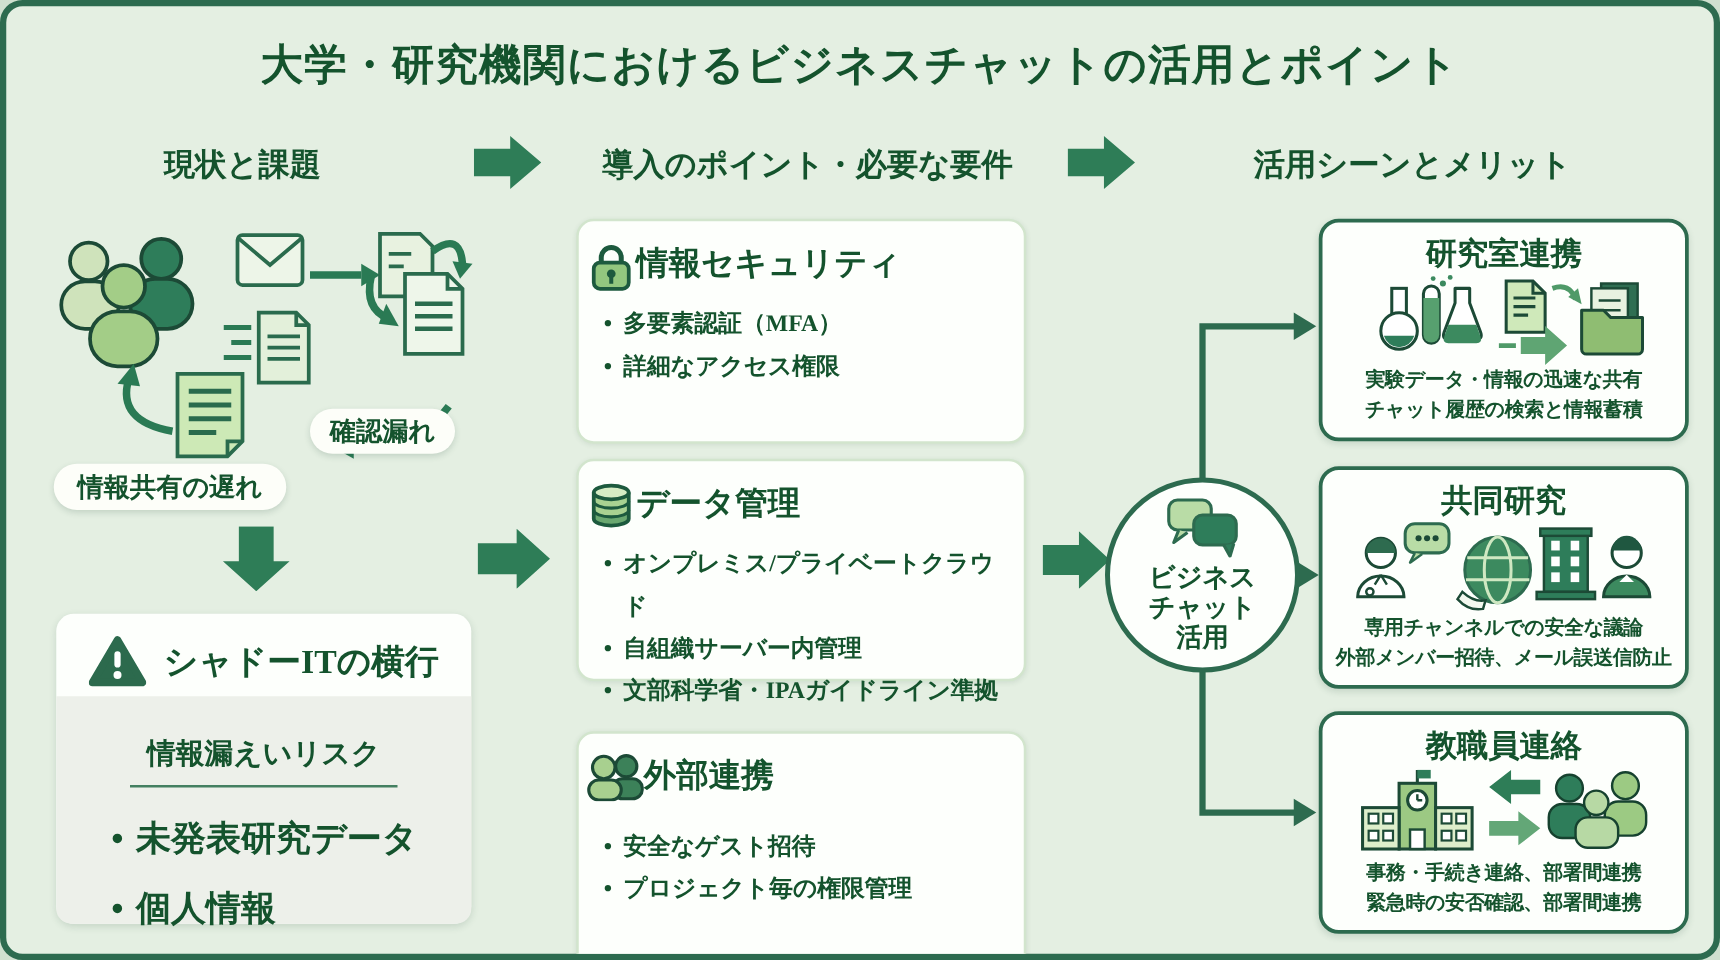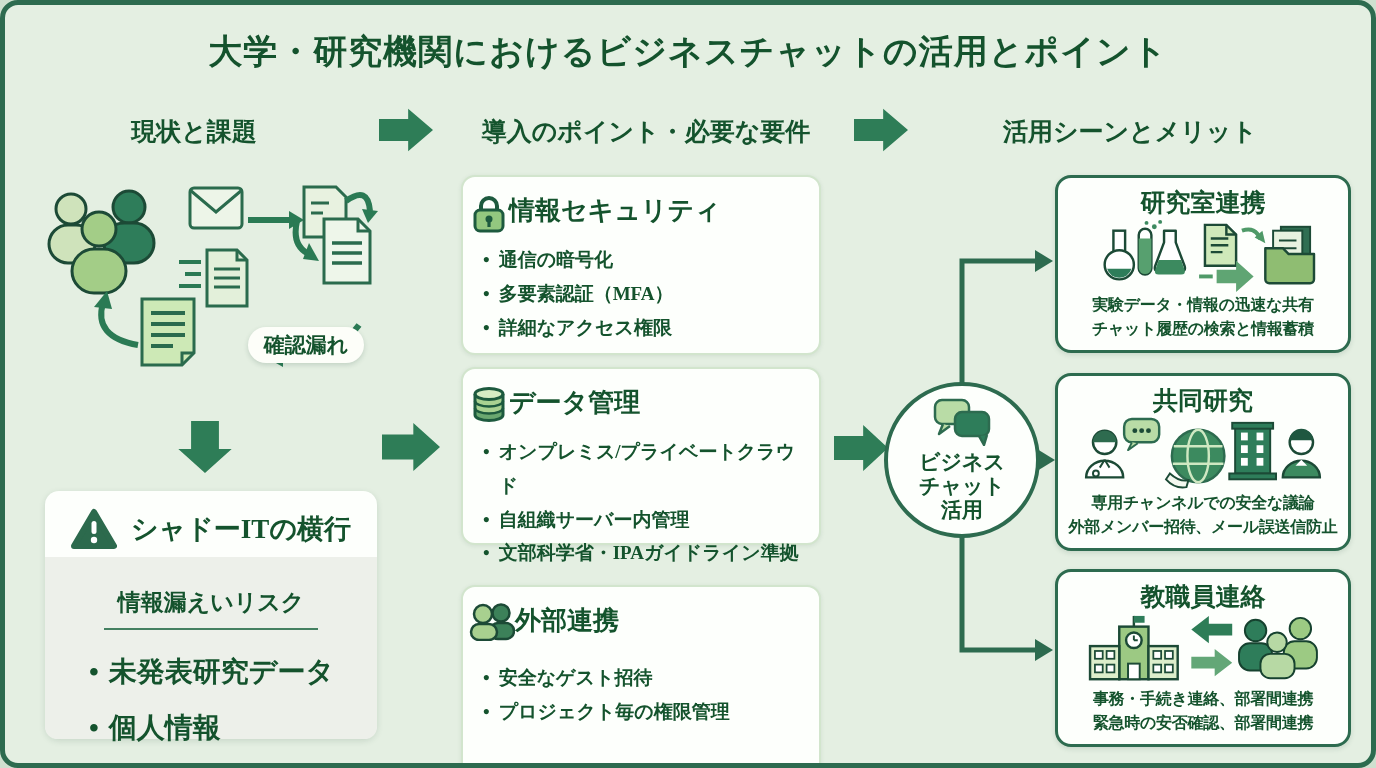--- a/index.html
+++ b/index.html
@@ -143,20 +143,21 @@
       <path d="M110 136 h34 M110 147 h34 M110 158 h34 M110 169 h22" stroke="#2a6b4d" stroke-width="4"></path>
     </g>
 
     <g>
       <path d="M97 168 Q 52 160 62 126" fill="none" stroke="#2a7a54" stroke-width="6"></path>
       <polygon points="53,130 71,132 66,114" fill="#2a7a54"></polygon>
     </g>
   </svg>
 
   <div class="pill pill-check">確認漏れ</div>
+  <div class="pill pill-delay">情報共有の遅れ</div>
 
   <div class="barrow down down-a"></div>
   <div class="barrow right l2m-a"></div>
   <div class="barrow right m2h-a"></div>
 
   <div class="shadow-card">
     <div class="shadow-head">
       <svg width="46" height="42" viewBox="0 0 46 42">
         <path d="M23 4 L43 38 H3 Z" fill="#2c6a4d" stroke="#2c6a4d" stroke-width="6" stroke-linejoin="round"></path>
         <rect x="20.5" y="13" width="5" height="13" rx="2.5" fill="#ffffff"></rect>
@@ -176,21 +177,20 @@
     <div class="mid-head">
       <svg width="40" height="40" viewBox="0 0 40 40">
         <path d="M12 18 v-5 a8 8 0 0 1 16 0 v5" fill="none" stroke="#1d5a3e" stroke-width="4"></path>
         <rect x="6" y="17" width="28" height="21" rx="5" fill="#93c77f" stroke="#1d5a3e" stroke-width="3"></rect>
         <circle cx="20" cy="26" r="3.5" fill="#1d5a3e"></circle>
         <rect x="18.4" y="27" width="3.2" height="7" fill="#1d5a3e"></rect>
       </svg>
       <span class="t">情報セキュリティ</span>
     </div>
     <div class="mid-bullets">
-      <div class="mid-bullet">通信の暗号化</div>
       <div class="mid-bullet">多要素認証（MFA）</div>
       <div class="mid-bullet">詳細なアクセス権限</div>
     </div>
   </div>
 
   <div class="card mid-card mid-2">
     <div class="mid-head">
       <svg width="40" height="40" viewBox="0 0 40 40">
         <path d="M6 9 V30 a14 5.5 0 0 0 28 0 V9" fill="#a9d291" stroke="none"></path>
         <path d="M6 22.5 V30 a14 5.5 0 0 0 28 0 V22.5 a14 5.5 0 0 1 -28 0" fill="#6aa870"></path>

